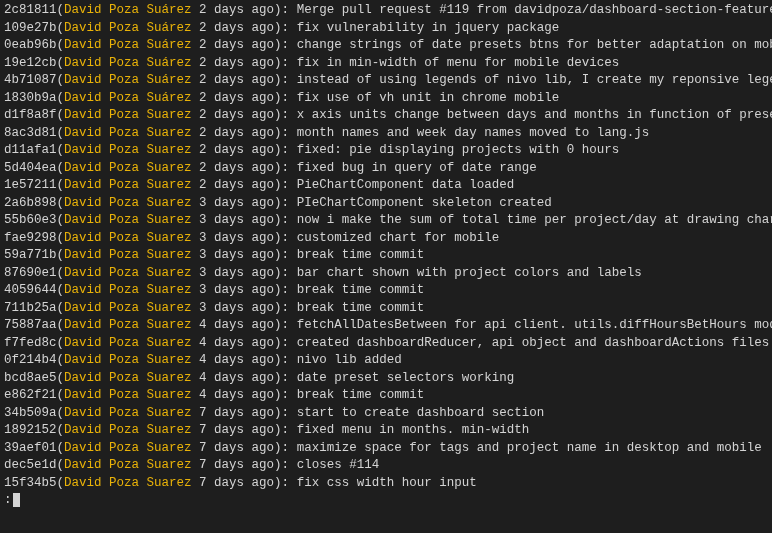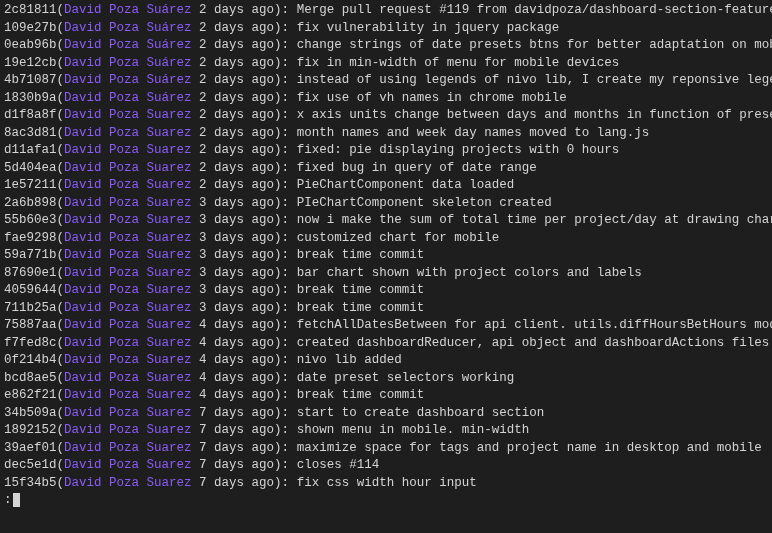--- a/index.html
+++ b/index.html
@@ -15,21 +15,21 @@
     overflow: hidden;
   }
   .terminal {
     padding: 2px 4px;
   }
   .log-line {
     white-space: nowrap;
   }
   .hash   { color: #d4d4d4; }
   .paren  { color: #d4d4d4; }
-  .author { color: #8b5cf6; }
+  .author { color: #eab308; }
   .date   { color: #d4d4d4; font-family: Liberation Mono, monospace; }
   .colon  { color: #d4d4d4; }
   .msg    { color: #d4d4d4; }
   .prompt-line {
     white-space: pre;
     color: #d4d4d4;
   }
   .cursor {
     display: inline-block;
     width: 7px;
@@ -41,37 +41,37 @@
 </style>
 </head>
 <body>
 
 <div class="terminal" id="terminal">
     <div class="log-line"><span class="hash">2c81811</span><span class="paren">(</span><span class="author">David Poza Suárez</span> <span class="date">2 days ago</span><span class="paren">)</span><span class="colon">: </span><span class="msg">Merge pull request #119 from davidpoza/dashboard-section-feature</span></div>
     <div class="log-line"><span class="hash">109e27b</span><span class="paren">(</span><span class="author">David Poza Suárez</span> <span class="date">2 days ago</span><span class="paren">)</span><span class="colon">: </span><span class="msg">fix vulnerability in jquery package</span></div>
     <div class="log-line"><span class="hash">0eab96b</span><span class="paren">(</span><span class="author">David Poza Suárez</span> <span class="date">2 days ago</span><span class="paren">)</span><span class="colon">: </span><span class="msg">change strings of date presets btns for better adaptation on mobile</span></div>
     <div class="log-line"><span class="hash">19e12cb</span><span class="paren">(</span><span class="author">David Poza Suárez</span> <span class="date">2 days ago</span><span class="paren">)</span><span class="colon">: </span><span class="msg">fix in min-width of menu for mobile devices</span></div>
     <div class="log-line"><span class="hash">4b71087</span><span class="paren">(</span><span class="author">David Poza Suárez</span> <span class="date">2 days ago</span><span class="paren">)</span><span class="colon">: </span><span class="msg">instead of using legends of nivo lib, I create my reponsive legend</span></div>
-    <div class="log-line"><span class="hash">1830b9a</span><span class="paren">(</span><span class="author">David Poza Suárez</span> <span class="date">2 days ago</span><span class="paren">)</span><span class="colon">: </span><span class="msg">fix use of vh names in chrome mobile</span></div>
+    <div class="log-line"><span class="hash">1830b9a</span><span class="paren">(</span><span class="author">David Poza Suárez</span> <span class="date">2 days ago</span><span class="paren">)</span><span class="colon">: </span><span class="msg">fix use of vh unit in chrome mobile</span></div>
     <div class="log-line"><span class="hash">d1f8a8f</span><span class="paren">(</span><span class="author">David Poza Suarez</span> <span class="date">2 days ago</span><span class="paren">)</span><span class="colon">: </span><span class="msg">x axis units change between days and months in function of preset</span></div>
     <div class="log-line"><span class="hash">8ac3d81</span><span class="paren">(</span><span class="author">David Poza Suarez</span> <span class="date">2 days ago</span><span class="paren">)</span><span class="colon">: </span><span class="msg">month names and week day names moved to lang.js</span></div>
     <div class="log-line"><span class="hash">d11afa1</span><span class="paren">(</span><span class="author">David Poza Suarez</span> <span class="date">2 days ago</span><span class="paren">)</span><span class="colon">: </span><span class="msg">fixed: pie displaying projects with 0 hours</span></div>
     <div class="log-line"><span class="hash">5d404ea</span><span class="paren">(</span><span class="author">David Poza Suarez</span> <span class="date">2 days ago</span><span class="paren">)</span><span class="colon">: </span><span class="msg">fixed bug in query of date range</span></div>
     <div class="log-line"><span class="hash">1e57211</span><span class="paren">(</span><span class="author">David Poza Suarez</span> <span class="date">2 days ago</span><span class="paren">)</span><span class="colon">: </span><span class="msg">PieChartComponent data loaded</span></div>
     <div class="log-line"><span class="hash">2a6b898</span><span class="paren">(</span><span class="author">David Poza Suarez</span> <span class="date">3 days ago</span><span class="paren">)</span><span class="colon">: </span><span class="msg">PIeChartComponent skeleton created</span></div>
     <div class="log-line"><span class="hash">55b60e3</span><span class="paren">(</span><span class="author">David Poza Suarez</span> <span class="date">3 days ago</span><span class="paren">)</span><span class="colon">: </span><span class="msg">now i make the sum of total time per project/day at drawing chart</span></div>
     <div class="log-line"><span class="hash">fae9298</span><span class="paren">(</span><span class="author">David Poza Suarez</span> <span class="date">3 days ago</span><span class="paren">)</span><span class="colon">: </span><span class="msg">customized chart for mobile</span></div>
     <div class="log-line"><span class="hash">59a771b</span><span class="paren">(</span><span class="author">David Poza Suarez</span> <span class="date">3 days ago</span><span class="paren">)</span><span class="colon">: </span><span class="msg">break time commit</span></div>
     <div class="log-line"><span class="hash">87690e1</span><span class="paren">(</span><span class="author">David Poza Suarez</span> <span class="date">3 days ago</span><span class="paren">)</span><span class="colon">: </span><span class="msg">bar chart shown with project colors and labels</span></div>
     <div class="log-line"><span class="hash">4059644</span><span class="paren">(</span><span class="author">David Poza Suarez</span> <span class="date">3 days ago</span><span class="paren">)</span><span class="colon">: </span><span class="msg">break time commit</span></div>
     <div class="log-line"><span class="hash">711b25a</span><span class="paren">(</span><span class="author">David Poza Suarez</span> <span class="date">3 days ago</span><span class="paren">)</span><span class="colon">: </span><span class="msg">break time commit</span></div>
     <div class="log-line"><span class="hash">75887aa</span><span class="paren">(</span><span class="author">David Poza Suarez</span> <span class="date">4 days ago</span><span class="paren">)</span><span class="colon">: </span><span class="msg">fetchAllDatesBetween for api client. utils.diffHoursBetHours modified</span></div>
     <div class="log-line"><span class="hash">f7fed8c</span><span class="paren">(</span><span class="author">David Poza Suarez</span> <span class="date">4 days ago</span><span class="paren">)</span><span class="colon">: </span><span class="msg">created dashboardReducer, api object and dashboardActions files</span></div>
     <div class="log-line"><span class="hash">0f214b4</span><span class="paren">(</span><span class="author">David Poza Suarez</span> <span class="date">4 days ago</span><span class="paren">)</span><span class="colon">: </span><span class="msg">nivo lib added</span></div>
     <div class="log-line"><span class="hash">bcd8ae5</span><span class="paren">(</span><span class="author">David Poza Suarez</span> <span class="date">4 days ago</span><span class="paren">)</span><span class="colon">: </span><span class="msg">date preset selectors working</span></div>
     <div class="log-line"><span class="hash">e862f21</span><span class="paren">(</span><span class="author">David Poza Suarez</span> <span class="date">4 days ago</span><span class="paren">)</span><span class="colon">: </span><span class="msg">break time commit</span></div>
     <div class="log-line"><span class="hash">34b509a</span><span class="paren">(</span><span class="author">David Poza Suarez</span> <span class="date">7 days ago</span><span class="paren">)</span><span class="colon">: </span><span class="msg">start to create dashboard section</span></div>
-    <div class="log-line"><span class="hash">1892152</span><span class="paren">(</span><span class="author">David Poza Suarez</span> <span class="date">7 days ago</span><span class="paren">)</span><span class="colon">: </span><span class="msg">shown menu in mobile. min-width</span></div>
+    <div class="log-line"><span class="hash">1892152</span><span class="paren">(</span><span class="author">David Poza Suarez</span> <span class="date">7 days ago</span><span class="paren">)</span><span class="colon">: </span><span class="msg">fixed menu in months. min-width</span></div>
     <div class="log-line"><span class="hash">39aef01</span><span class="paren">(</span><span class="author">David Poza Suarez</span> <span class="date">7 days ago</span><span class="paren">)</span><span class="colon">: </span><span class="msg">maximize space for tags and project name in desktop and mobile</span></div>
     <div class="log-line"><span class="hash">dec5e1d</span><span class="paren">(</span><span class="author">David Poza Suarez</span> <span class="date">7 days ago</span><span class="paren">)</span><span class="colon">: </span><span class="msg">closes #114</span></div>
     <div class="log-line"><span class="hash">15f34b5</span><span class="paren">(</span><span class="author">David Poza Suarez</span> <span class="date">7 days ago</span><span class="paren">)</span><span class="colon">: </span><span class="msg">fix css width hour input</span></div>
     <div class="prompt-line"><span>:</span><span class="cursor"></span></div>
   </div>
 
 </body></html>

